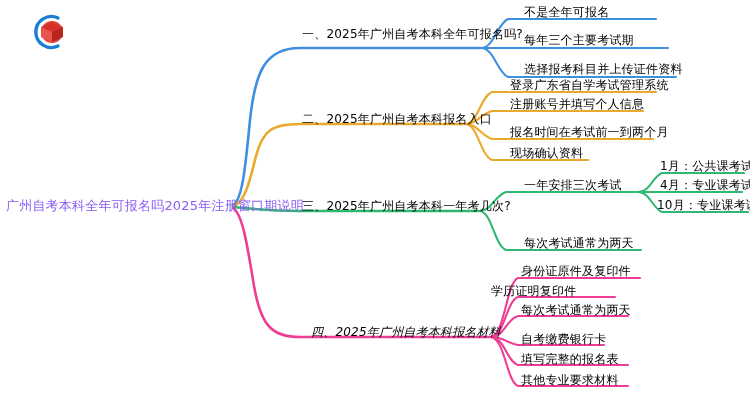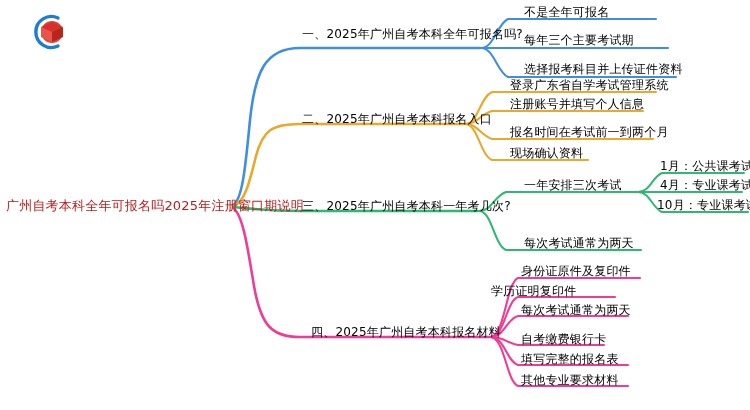--- a/index.html
+++ b/index.html
@@ -65,21 +65,21 @@
 
   
   .node {
     position: absolute;
     white-space: nowrap;
     color: #000000;
     font-family: "DejaVu Sans", "Liberation Sans", sans-serif;
   }
   .node-root {
     font-size: 13px;
-    color: #b91c1c;
+    color: #8b5cf6;
     left: 6px;
     top: 197px;
     letter-spacing: 0.2px;
   }
   .node-l1 {
     font-size: 12px;
     letter-spacing: 0.2px;
   }
   .node-l2 {
     font-size: 12px;
@@ -154,19 +154,19 @@
 <div class="node node-l2" style="left:510px; top:124px;">报名时间在考试前一到两个月</div>
 <div class="node node-l2" style="left:510px; top:145px;">现场确认资料</div>
 
 <div class="node node-l1" style="left:302px; top:198px;">三、2025年广州自考本科一年考几次?</div>
 <div class="node node-l2" style="left:524px; top:177px;">一年安排三次考试</div>
 <div class="node node-l2" style="left:524px; top:235px;">每次考试通常为两天</div>
 <div class="node node-l3" style="left:660px; top:158px;">1月：公共课考试</div>
 <div class="node node-l3" style="left:660px; top:177px;">4月：专业课考试</div>
 <div class="node node-l3" style="left:657px; top:197px;">10月：专业课考试</div>
 
-<div class="node node-l1" style="left:311px; top:324px;">四、2025年广州自考本科报名材料</div>
+<div class="node node-l1" style="left:311px; top:324px;font-style:italic;">四、2025年广州自考本科报名材料</div>
 <div class="node node-l2" style="left:521px; top:263px;">身份证原件及复印件</div>
 <div class="node node-l2" style="left:491px; top:283px;">学历证明复印件</div>
 <div class="node node-l2" style="left:521px; top:302px;">每次考试通常为两天</div>
 <div class="node node-l2" style="left:521px; top:331px;">自考缴费银行卡</div>
 <div class="node node-l2" style="left:521px; top:351px;font-family:Liberation Mono, monospace;">填写完整的报名表</div>
 <div class="node node-l2" style="left:521px; top:372px;">其他专业要求材料</div>
 
 </body></html>

